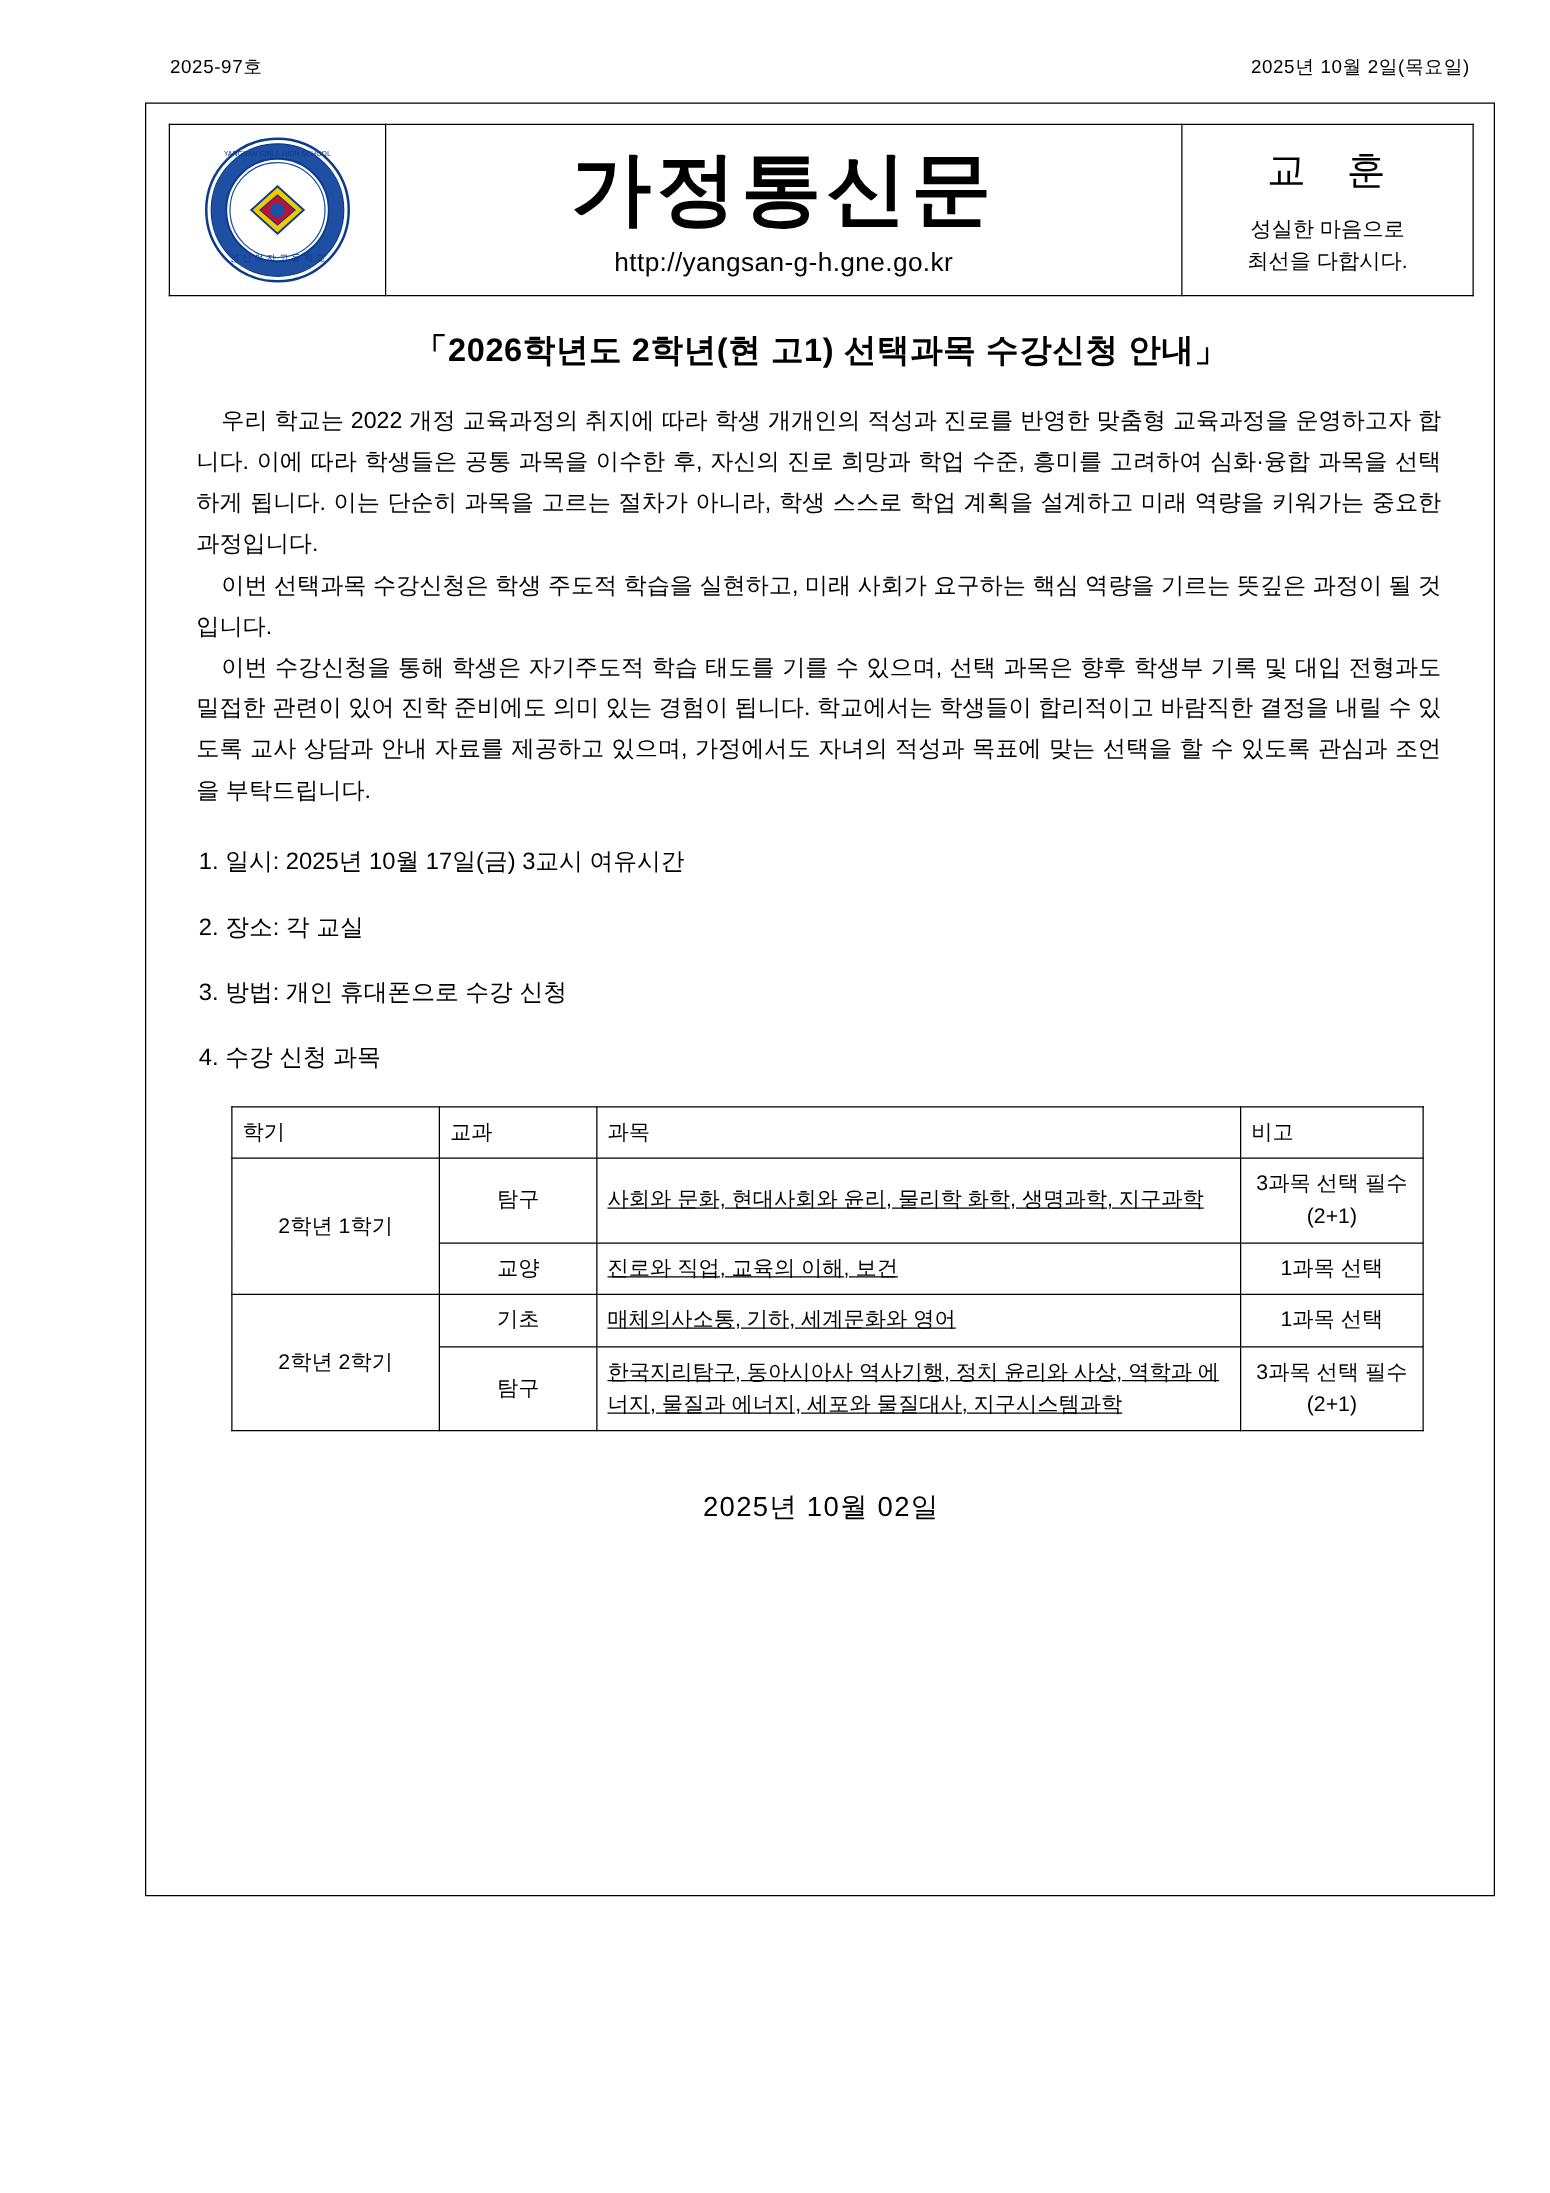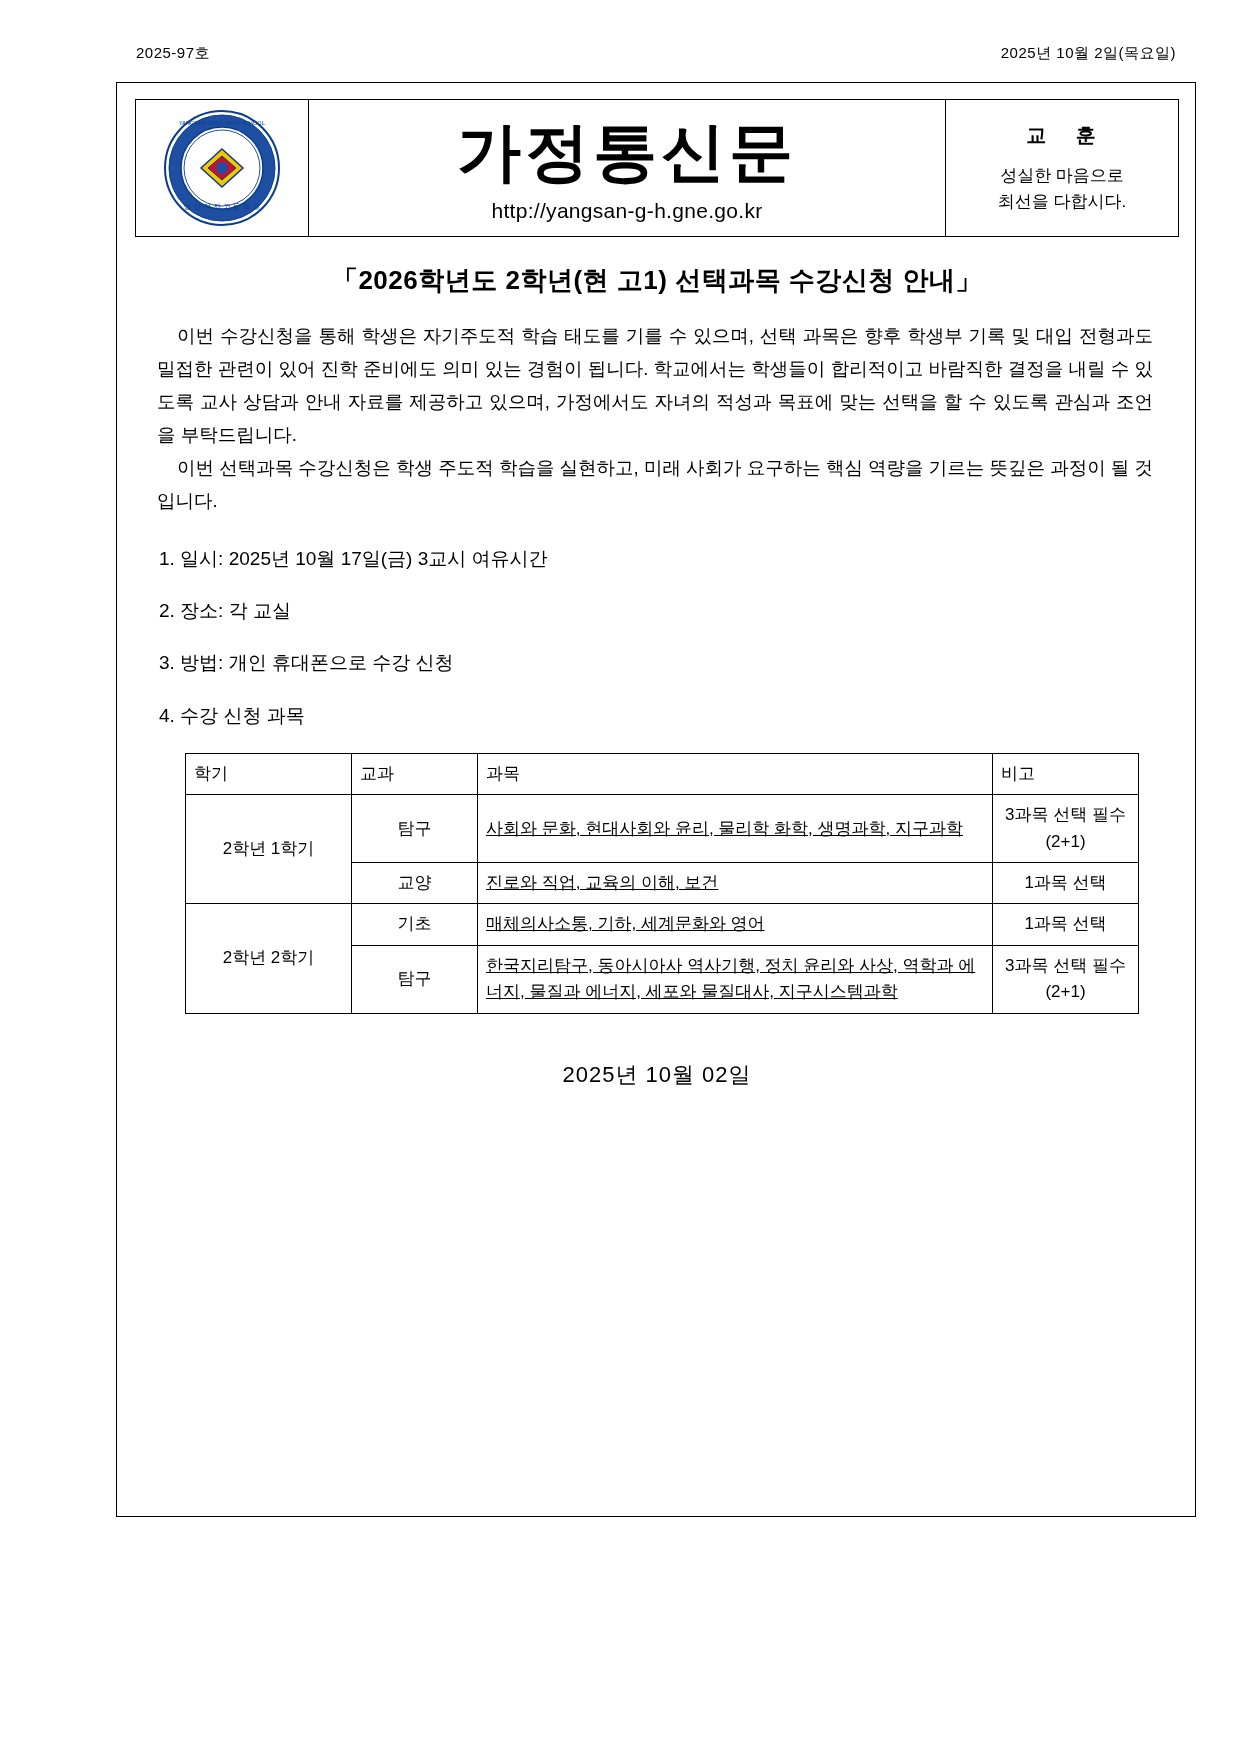--- a/index.html
+++ b/index.html
@@ -82,23 +82,23 @@
     letter-spacing: 4px;
     line-height: 1.05;
     margin-top: 6px;
   }
   .site-url {
     font-size: 21px;
     margin-top: 12px;
     letter-spacing: 0.3px;
   }
   .motto-title {
-    font-size: 20px;
+    font-size: 31px;
     letter-spacing: 12px;
-    font-weight: bold;
+    font-weight: normal;
     margin-bottom: 14px;
     padding-left: 10px;
   }
   .motto-line {
     font-size: 17px;
     line-height: 1.5;
   }
   .contact-text {
     font-size: 16.5px;
     letter-spacing: 0.1px;
@@ -224,22 +224,23 @@
             <div class="motto-line">성실한 마음으로</div>
             <div class="motto-line">최선을 다합시다.</div>
           </td>
         </tr>
       </tbody>
         </table>
 
       <div class="headline">「2026학년도 2학년(현 고1) 선택과목 수강신청 안내」</div>
 
       <div class="body-text">
+        <p>우리 학교는 2022 개정 교육과정의 취지에 따라 학생 개개인의 적성과 진로를 반영한 맞춤형 교육과정을 운영하고자 합니다. 이에 따라 학생들은 공통 과목을 이수한 후, 자신의 진로 희망과 학업 수준, 흥미를 고려하여 심화·융합 과목을 선택하게 됩니다. 이는 단순히 과목을 고르는 절차가 아니라, 학생 스스로 학업 계획을 설계하고 미래 역량을 키워가는 중요한 과정입니다.</p>
+        <p>이번 선택과목 수강신청은 학생 주도적 학습을 실현하고, 미래 사회가 요구하는 핵심 역량을 기르는 뜻깊은 과정이 될 것입니다.</p>
         <p>이번 수강신청을 통해 학생은 자기주도적 학습 태도를 기를 수 있으며, 선택 과목은 향후 학생부 기록 및 대입 전형과도 밀접한 관련이 있어 진학 준비에도 의미 있는 경험이 됩니다. 학교에서는 학생들이 합리적이고 바람직한 결정을 내릴 수 있도록 교사 상담과 안내 자료를 제공하고 있으며, 가정에서도 자녀의 적성과 목표에 맞는 선택을 할 수 있도록 관심과 조언을 부탁드립니다.</p>
-        <p>이번 선택과목 수강신청은 학생 주도적 학습을 실현하고, 미래 사회가 요구하는 핵심 역량을 기르는 뜻깊은 과정이 될 것입니다.</p>
       </div>
 
       <div class="numlist">
         <div>1. 일시: 2025년 10월 17일(금) 3교시 여유시간</div>
         <div>2. 장소: 각 교실</div>
         <div>3. 방법: 개인 휴대폰으로 수강 신청</div>
         <div>4. 수강 신청 과목</div>
       </div>
 
       <div class="subj-wrap">

